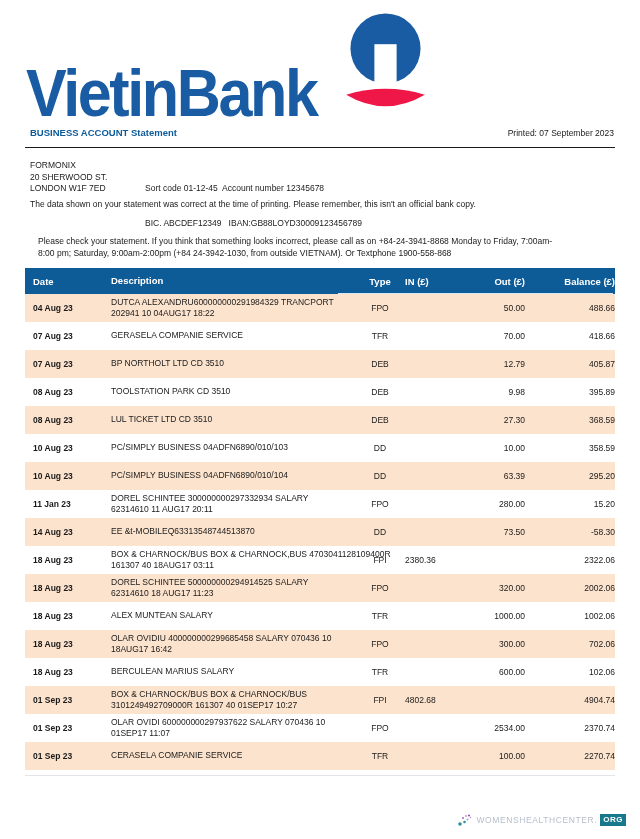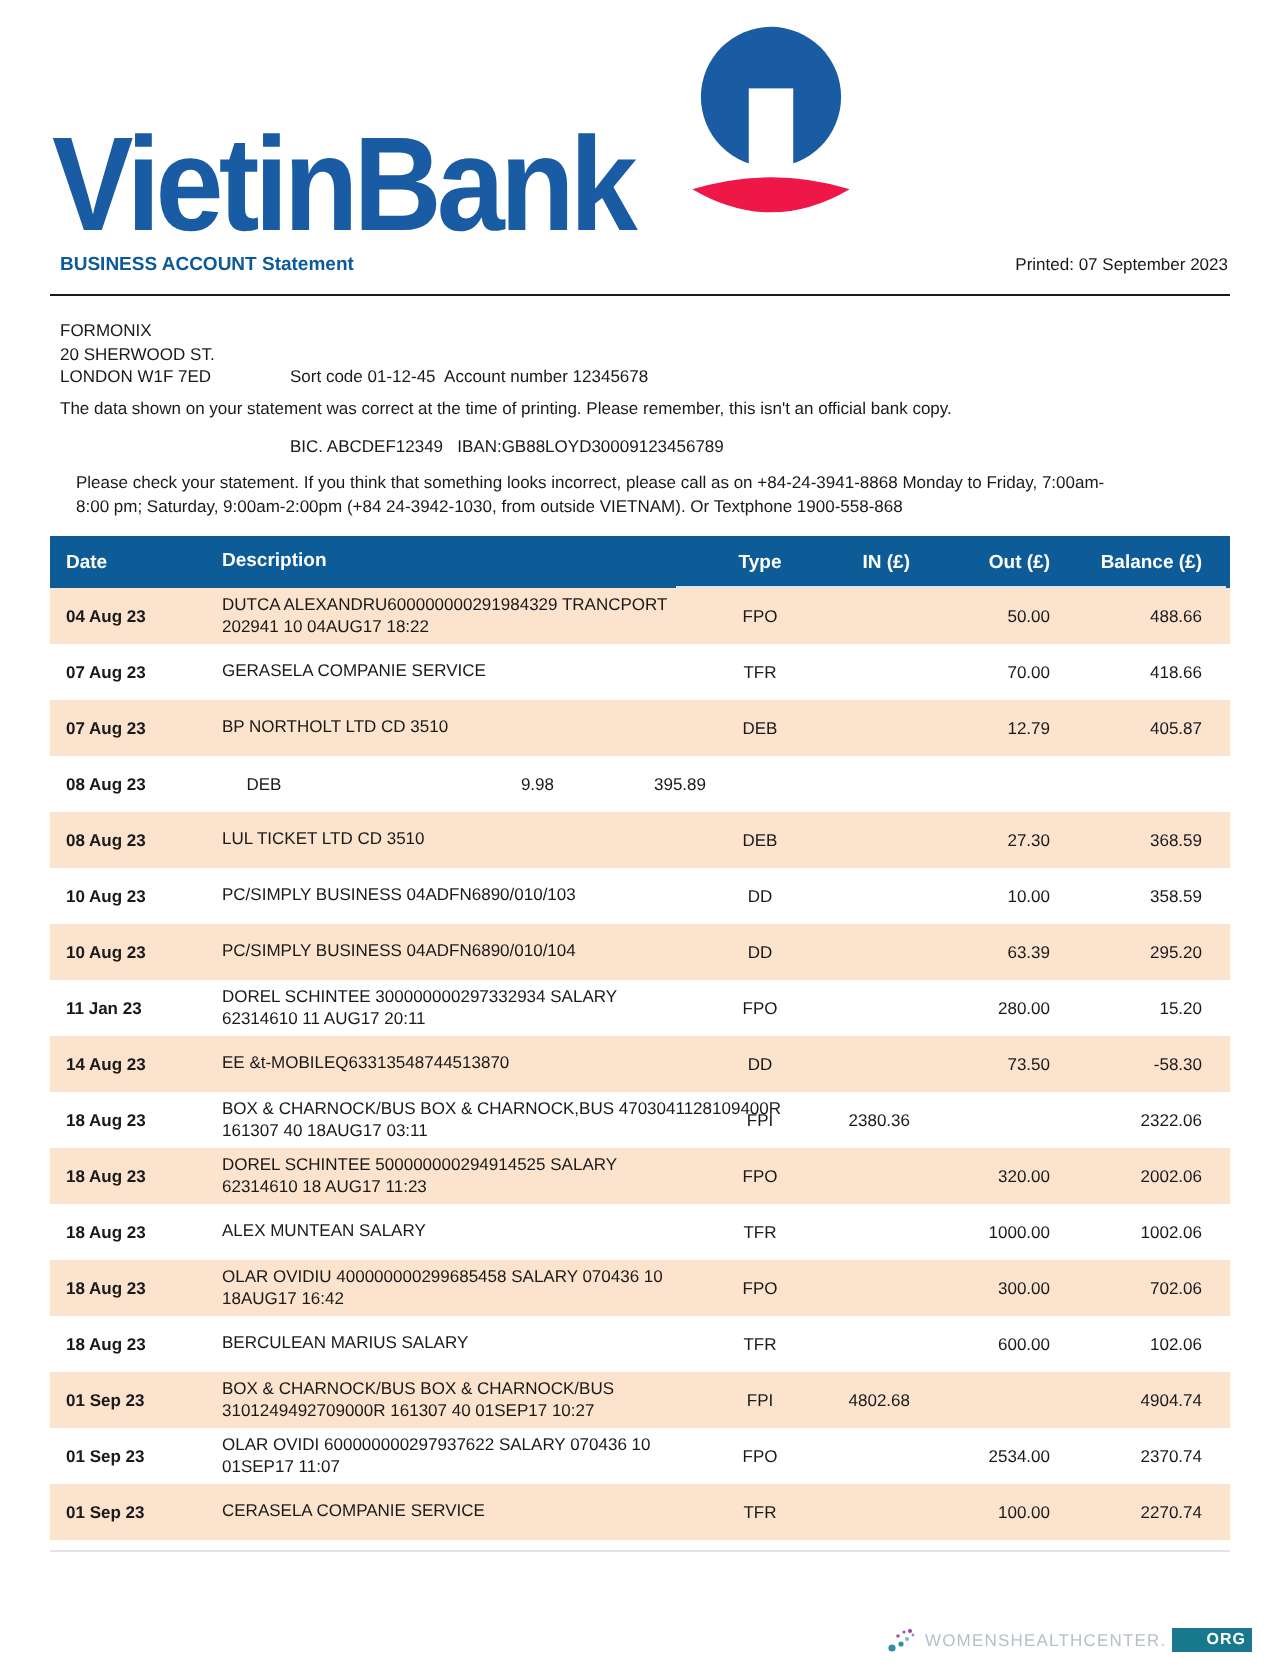--- a/index.html
+++ b/index.html
@@ -39,33 +39,33 @@
     position:relative; display:flex; align-items:center; height:26px;
     background:#0d5b97; color:#ffffff; font-size:9.5px; font-weight:600;
   }
   .thead-underline { position:absolute; left:313px; right:2px; bottom:0; height:1px; background:rgba(255,255,255,0.85); }
   .trow { display:flex; align-items:center; min-height:24px; padding:2px 0; background:#ffffff; }
   .trow.alt { background:#fce3cd; }
   .c { box-sizing:border-box; }
   .col-date { width:82px; padding-left:8px; font-weight:bold; }
   .col-desc { width:248px; padding-left:4px; white-space:pre; line-height:11.5px; overflow:visible; }
   .col-type { width:50px; text-align:center; }
-  .col-in   { width:50px; text-align:right; }
+  .col-in   { width:50px; text-align:left; }
   .col-out  { width:70px; text-align:right; }
-  .col-bal  { width:90px; text-align:right; padding-right:14px; }
+  .col-bal  { width:90px; text-align:right; padding-right:0; }
   .thead .col-date { font-weight:600; }
   .thead .col-desc { white-space:normal; }
   .tbl-bottom { margin-top:5px; height:1px; background:#e3e3ea; }
 
   
   .footer { position:absolute; right:14px; bottom:12px; display:flex; align-items:center; gap:3px; }
   .wm-text { font-size:8.5px; letter-spacing:0.6px; color:#b6bfca; }
   .wm-badge {
     display:inline-block; background:#19798c; color:#ffffff;
-    font-size:8px; font-weight:bold; letter-spacing:0.5px; padding:1px 3px 2px 17px;
+    font-size:8px; font-weight:bold; letter-spacing:0.5px; padding:1px 3px 2px 3px;
   }
 </style>
 </head>
 <body>
 
 <div class="page">
 
   <div class="wordmark">VietinBank</div>
   <svg class="logomark" viewBox="0 0 104 124" xmlns="http://www.w3.org/2000/svg">
     <circle cx="52" cy="45" r="41" fill="#1a5ca3"></circle>
@@ -124,20 +124,21 @@
         <div class="trow alt">
       <div class="c col-date">07 Aug 23</div>
       <div class="c col-desc">BP NORTHOLT LTD CD 3510</div>
       <div class="c col-type">DEB</div>
       <div class="c col-in"></div>
       <div class="c col-out">12.79</div>
       <div class="c col-bal">405.87</div>
     </div>
         <div class="trow">
       <div class="c col-date">08 Aug 23</div>
+      <div class="c col-desc">TOOLSTATION PARK CD 3510</div>
       <div class="c col-type">DEB</div>
       <div class="c col-in"></div>
       <div class="c col-out">9.98</div>
       <div class="c col-bal">395.89</div>
     </div>
         <div class="trow alt">
       <div class="c col-date">08 Aug 23</div>
       <div class="c col-desc">LUL TICKET LTD CD 3510</div>
       <div class="c col-type">DEB</div>
       <div class="c col-in"></div>

